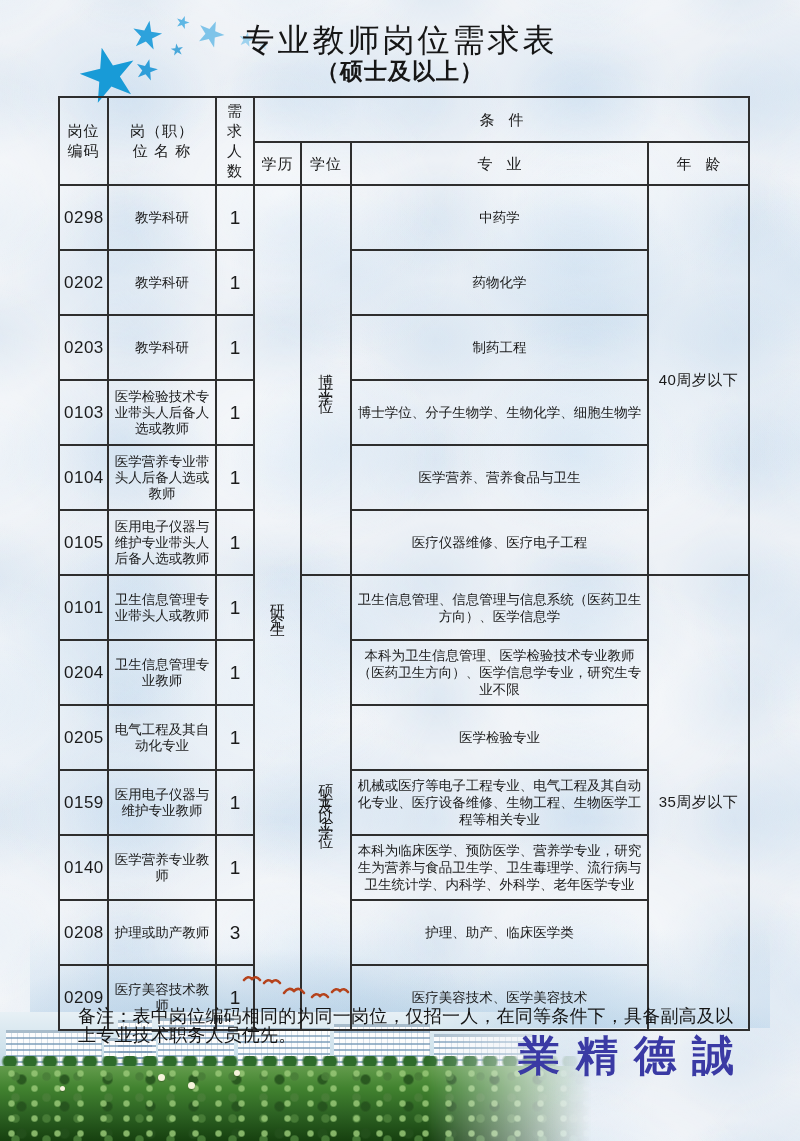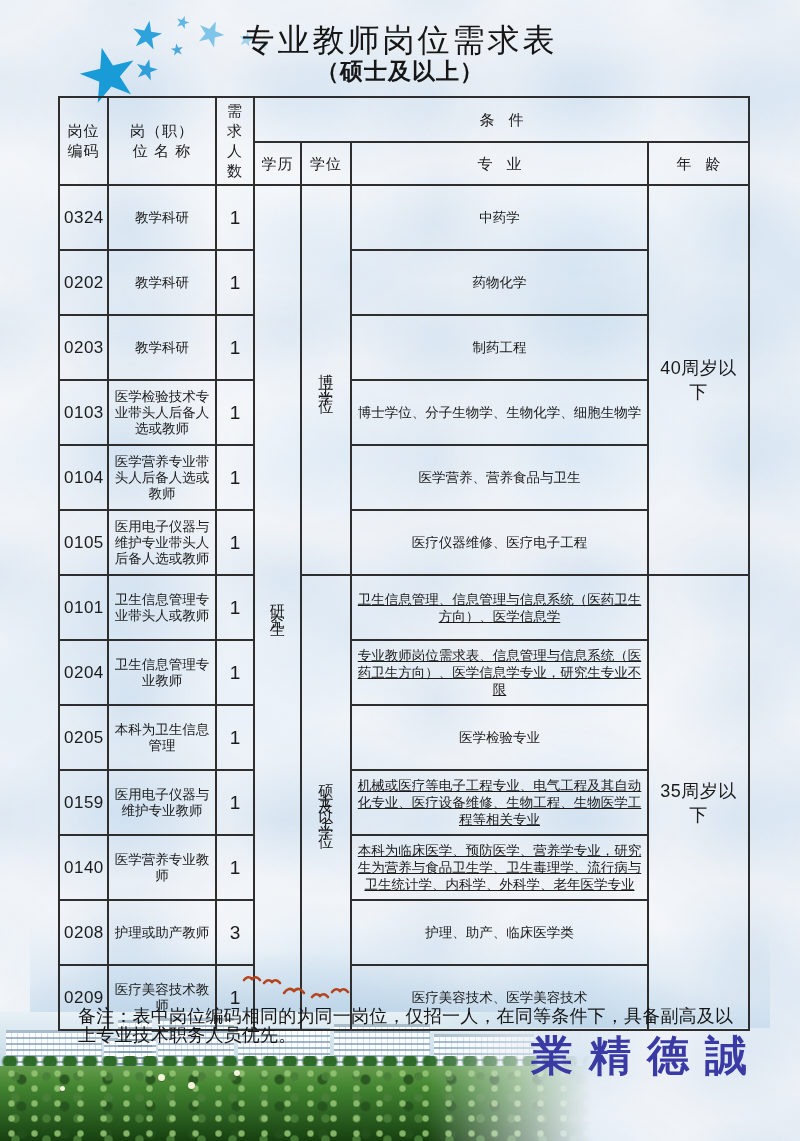--- a/index.html
+++ b/index.html
@@ -55,22 +55,22 @@
     padding:3px 4px;
     background:transparent;
   }
   thead td{font-size:15px;letter-spacing:1px;white-space:pre-line;line-height:20px;}
   td.sp{letter-spacing:14px;text-indent:14px;}
   td.code{font-size:17px;letter-spacing:.5px;}
   td.name{font-size:13.5px;line-height:16px;padding:3px 6px;}
   td.nm-left{text-align:left;}
   td.cnt{font-size:19px;}
   td.major{font-size:13.5px;line-height:17px;padding:3px 10px;}
-  td.mj-left{text-align:left;text-decoration:underline;}
-  td.age{font-size:18px;letter-spacing:.5px;}
+  td.mj-left{text-align:left;}
+  td.age{font-size:15px;letter-spacing:.5px;}
   td.vcell{padding:2px;}
   .vert{
     display:inline-block;
     writing-mode:vertical-rl;
     text-orientation:upright;
     font-size:15px;letter-spacing:.55em;
     line-height:1.15;
   }
   tbody tr{height:65px;}
   thead tr.h1{height:32px;} thead tr.h2{height:30px;}
@@ -107,21 +107,21 @@
     background-size:23px 15px,31px 21px,43px 27px,auto;
   }
   .flower{position:absolute;width:7px;height:7px;border-radius:50%;
     background:#f6f3dc;box-shadow:0 1px 1px rgba(60,90,40,.6);}
 
   
   .birds{position:absolute;left:240px;top:968px;z-index:3;}
 
   
   .motto{
-    position:absolute;left:531px;top:1028px;z-index:4;
+    position:absolute;left:518px;top:1028px;z-index:4;
     font-family:Liberation Mono, monospace;
     font-size:42px;font-weight:bold;color:#3a3aa4;
     letter-spacing:16px;white-space:nowrap;
   }
 </style>
 </head>
 <body>
 
 <div class="page">
 
@@ -189,21 +189,21 @@
       </tr>
       <tr class="h2">
         <td>学历</td>
         <td>学位</td>
         <td class="sp">专业</td>
         <td class="sp">年龄</td>
       </tr>
     </thead>
     <tbody>
       <tr>
-        <td class="code">0324</td>
+        <td class="code">0298</td>
         <td class="name">教学科研</td>
         <td class="cnt">1</td>
         <td class="vcell" rowspan="13"><span class="vert">研究生</span></td>
         <td class="vcell" rowspan="6"><span class="vert">博士学位</span></td>
         <td class="major">中药学</td>
         <td class="age" rowspan="6">40周岁以下</td>
       </tr>
       <tr>
         <td class="code">0202</td>
         <td class="name">教学科研</td>
@@ -239,25 +239,25 @@
         <td class="name nm-left">卫生信息管理专业带头人或教师</td>
         <td class="cnt">1</td>
         <td class="vcell" rowspan="7"><span class="vert">硕士及以上学位</span></td>
         <td class="major mj-left">卫生信息管理、信息管理与信息系统（医药卫生方向）、医学信息学</td>
         <td class="age" rowspan="7">35周岁以下</td>
       </tr>
       <tr>
         <td class="code">0204</td>
         <td class="name nm-left">卫生信息管理专业教师</td>
         <td class="cnt">1</td>
-        <td class="major mj-left">专业教师岗位需求表、信息管理与信息系统（医药卫生方向）、医学信息学专业，研究生专业不限</td>
+        <td class="major mj-left">本科为卫生信息管理、医学检验技术专业教师（医药卫生方向）、医学信息学专业，研究生专业不限</td>
       </tr>
       <tr>
         <td class="code">0205</td>
-        <td class="name nm-left">本科为卫生信息管理</td>
+        <td class="name nm-left">电气工程及其自动化专业</td>
         <td class="cnt">1</td>
         <td class="major">医学检验专业</td>
       </tr>
       <tr>
         <td class="code">0159</td>
         <td class="name nm-left">医用电子仪器与维护专业教师</td>
         <td class="cnt">1</td>
         <td class="major mj-left">机械或医疗等电子工程专业、电气工程及其自动化专业、医疗设备维修、生物工程、生物医学工程等相关专业</td>
       </tr>
       <tr>

